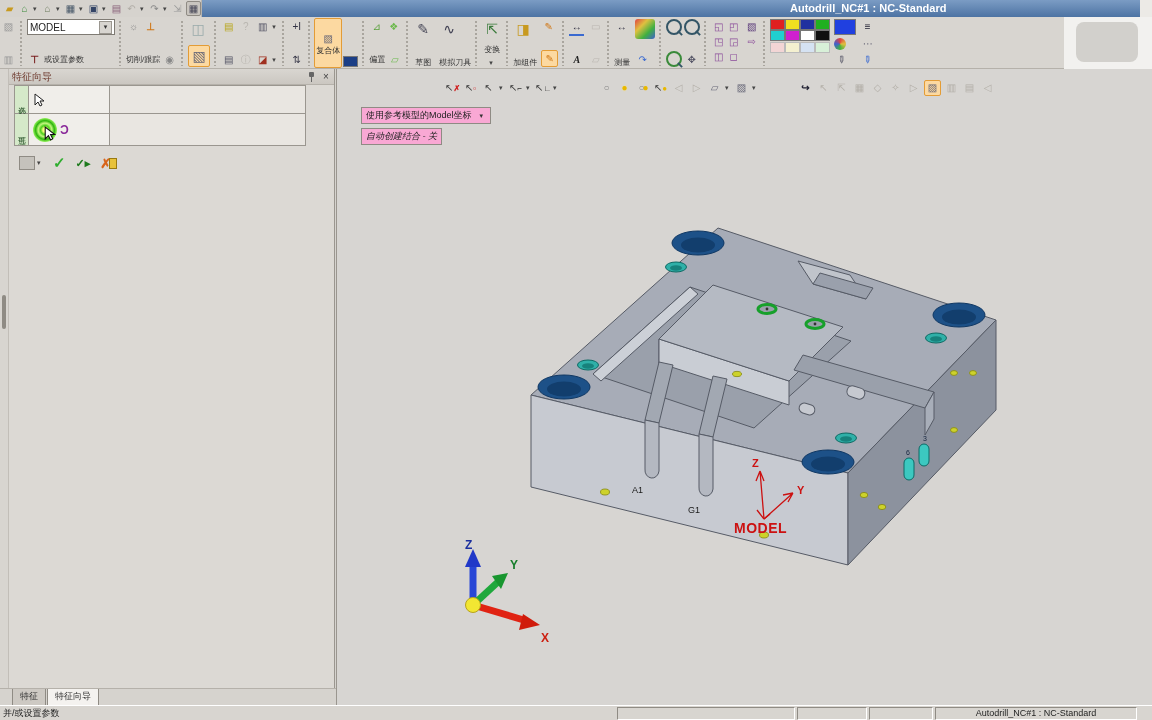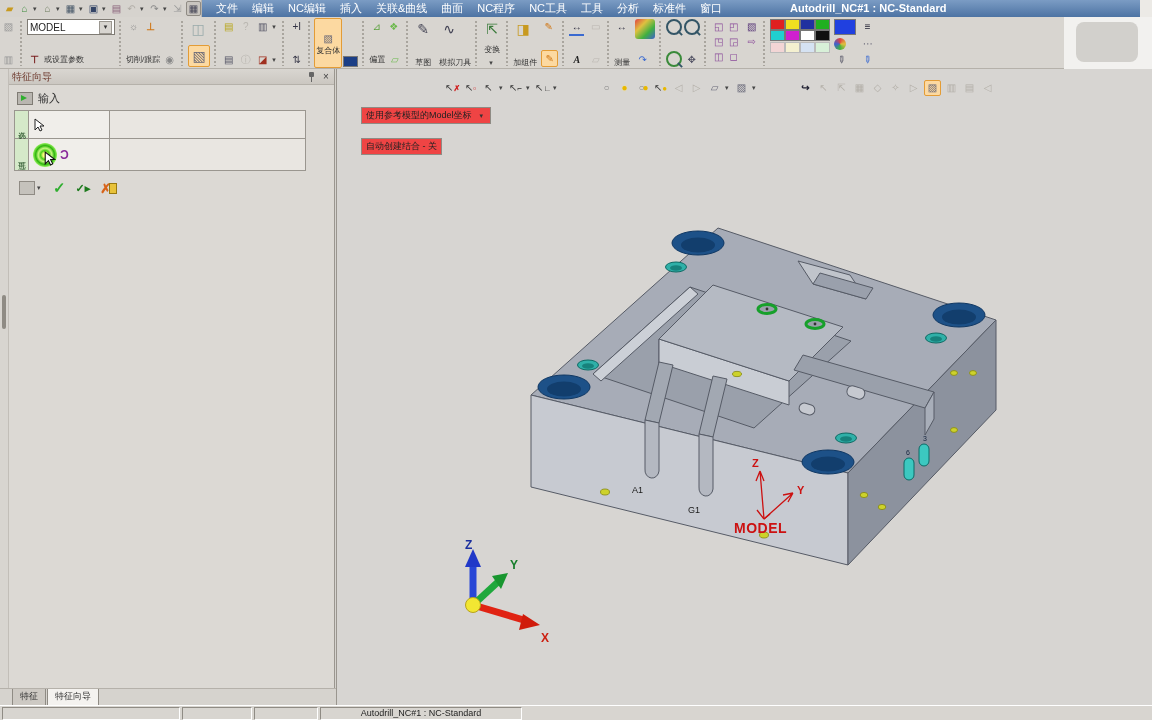--- a/index.html
+++ b/index.html
@@ -72,21 +72,21 @@
   .btab.active{background:#f4f2ef;}
   #statusbar{position:absolute;left:0;top:705px;width:1152px;height:15px;background:#d8d5d0;
     border-top:1px solid #fff;display:flex;align-items:center;font-size:9px;color:#222;}
   .scell{height:11px;border:1px solid;border-color:#8f8b84 #fff #fff #8f8b84;margin-left:2px;}
   
   #viewport{position:absolute;left:336px;top:69px;width:816px;height:636px;background:#d7d5d2;border-left:1px solid #9a968f;}
   #vtoolbar{position:absolute;left:108px;top:11px;display:flex;align-items:center;gap:3px;}
   .vi{width:15px;height:14px;line-height:14px;font-size:10px;text-align:center;display:inline-block;color:#333;}
   .vgrey{color:#b3afa8;}
   .vgap{width:34px;}
-  .vbtn{position:absolute;background:#ef4444;border:1px solid #8f8b84;font-size:9px;color:#222;
+  .vbtn{position:absolute;background:#f9a8d4;border:1px solid #8f8b84;font-size:9px;color:#222;
     padding:1px 4px;display:flex;align-items:center;gap:8px;white-space:nowrap;}
   .vbtn .caret{color:#333;}
   svg text{font-family:"Liberation Sans",sans-serif;}
 </style>
 </head>
 <body>
 
 <div id="titlebar">
   <div class="qat">
     <span class="qi" style="color:#c89a20;">▰</span>
@@ -98,34 +98,20 @@
       <span class="caret">▾</span>
     <span class="qi" style="color:#334466;">▣</span>
       <span class="caret">▾</span>
     <span class="qi" style="color:#88607a;">▤</span>
     <span class="qi" style="color:#b0aca6;">↶</span>
       <span class="caret">▾</span>
     <span class="qi" style="color:#888;">↷</span>
       <span class="caret">▾</span>
     <span class="qi" style="color:#999;">⇲</span>
     <span class="qi pressed" style="color:#445;">▦</span>
-  </div>
-  <div class="menus">
-    <span class="menu">文件</span>
-    <span class="menu">编辑</span>
-    <span class="menu">NC编辑</span>
-    <span class="menu">插入</span>
-    <span class="menu">关联&amp;曲线</span>
-    <span class="menu">曲面</span>
-    <span class="menu">NC程序</span>
-    <span class="menu">NC工具</span>
-    <span class="menu">工具</span>
-    <span class="menu">分析</span>
-    <span class="menu">标准件</span>
-    <span class="menu">窗口</span>
   </div>
   <span id="wintitle">Autodrill_NC#1 : NC-Standard</span>
   <div id="titlecorner"></div>
 </div>
 
 <div id="toolbar">
   <div class="grp">
     <div class="row">
         <span class="s" style="color:#999;">▧</span>
       </div>
@@ -325,24 +311,20 @@
 <div id="sidestrip">
   <div id="sidetab"></div>
 </div>
 
 <div id="panel">
   <div class="phead">
     <span class="ptitle">特征向导</span>
     <span class="pin"></span>
     <span class="pclose">×</span>
   </div>
-  <div class="inprow">
-    <span class="inpico"></span>
-    <span class="inplabel">输入</span>
-  </div>
   <div class="picks">
     <div class="prow">
       <span class="vtab">必选</span>
       <span class="pcell">
         <svg width="12" height="14" viewBox="0 0 12 14">
           <polygon points="2,1 2,12 5,9 7,13 9,12 7,8 11,8" fill="#fff" stroke="#222" stroke-width="1"></polygon>
         </svg>
       </span>
       <span style="flex:1;background:#e9e6e1;"></span>
     </div>
@@ -367,20 +349,21 @@
     <span class="chk2">✓▸</span>
     <span class="xcan">✗</span>
   </div>
 </div>
 
 <div id="tabsrow">
   <span class="btab">特征</span>
   <span class="btab active">特征向导</span>
 </div>
 <div id="statusbar">
+  <span style="padding-left:3px;width:612px;">并/或设置参数</span>
   <span class="scell" style="width:176px;"></span>
   <span class="scell" style="width:68px;"></span>
   <span class="scell" style="width:62px;"></span>
   <span class="scell" style="width:200px;text-align:center;">Autodrill_NC#1 : NC-Standard</span>
 </div>
 
 <div id="viewport">
   <div id="vtoolbar">
     <span class="vi">↖<b style="color:#d02020;font-size:8px;">✗</b></span>
     <span class="vi">↖<b style="color:#d02020;font-size:8px;">▫</b></span>
@@ -412,21 +395,21 @@
     <span class="vi hl" style="color:#667;">▨</span>
     <span class="vi vgrey">▥</span>
     <span class="vi vgrey">▤</span>
     <span class="vi vgrey">◁</span>
   </div>
 
   <div class="vbtn" style="left:24px;top:38px;">
     <span>使用参考模型的Model坐标</span>
     <span class="caret">▾</span>
   </div>
-  <div class="vbtn" style="left:24px;top:69px;">
+  <div class="vbtn" style="left:24px;top:59px;font-style:italic;">
     <span>自动创建结合 - 关</span>
   </div>
 
   <svg width="816" height="636" viewBox="0 0 816 636" style="position:absolute;left:0;top:0;">
 
     <g stroke="#565b66" stroke-width="1" stroke-linejoin="round">
       <polygon points="381,159 659,251 511,404 194,326" fill="#a7acb7"></polygon>
       <polygon points="194,326 511,404 511,496 194,418" fill="#c7cad1"></polygon>
       <polygon points="511,404 659,251 659,341 511,496" fill="#8c929e"></polygon>
 

